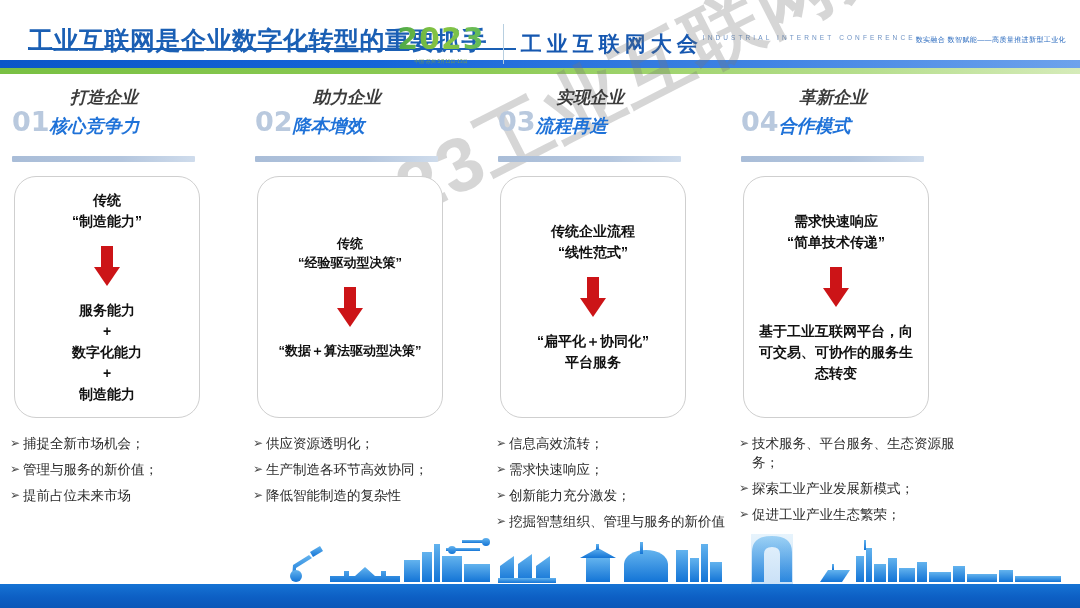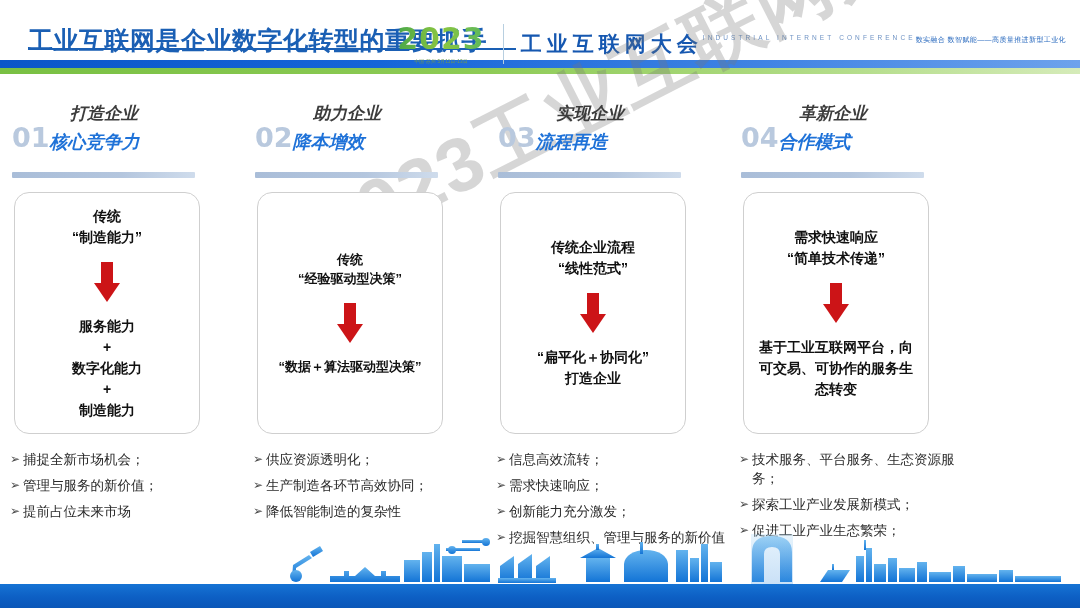--- a/index.html
+++ b/index.html
@@ -118,21 +118,21 @@
     color: #2b6bbf;
     letter-spacing: 0.4px;
     white-space: nowrap;
     margin-top: 2px;
   }
 
   
   .columns {
     position: absolute;
     left: 0;
-    top: 102px;
+    top: 86px;
     width: 1060px;
     display: flex;
   }
   .column {
     width: 243px;
     position: relative;
     padding-left: 0;
   }
   .col-head {
     height: 60px;
@@ -178,21 +178,21 @@
     border-radius: 1px;
     background: linear-gradient(to right, #a9bdd8 0%, #b4c6de 60%, #cfdcec 100%);
   }
 
   
   .card {
     margin: 14px 0 0 14px;
     width: 186px;
     height: 242px;
     border: 1px solid #cfcfcf;
-    border-radius: 15px;
+    border-radius: 22px;
     background: #ffffff;
     display: flex;
     flex-direction: column;
     align-items: center;
     justify-content: center;
     box-sizing: border-box;
     padding: 8px 10px;
   }
   .card-inner {
     display: flex;
@@ -415,21 +415,21 @@
       <div class="col-bar"></div>
       <div class="card">
         <div class="card-inner">
           <div class="card-text">传统企业流程
 “线性范式”</div>
           <div class="arrow">
             <div class="arrow-shaft"></div>
               <div class="arrow-head"></div>
           </div>
           <div class="card-text">“扁平化＋协同化”
-打造企业</div>
+平台服务</div>
         </div>
       </div>
       <div class="bullets">
         <div class="bullet">
           <span class="bullet-mark">➢</span>
           <span class="bullet-text">信息高效流转；</span>
         </div>
         <div class="bullet">
           <span class="bullet-mark">➢</span>
           <span class="bullet-text">需求快速响应；</span>

